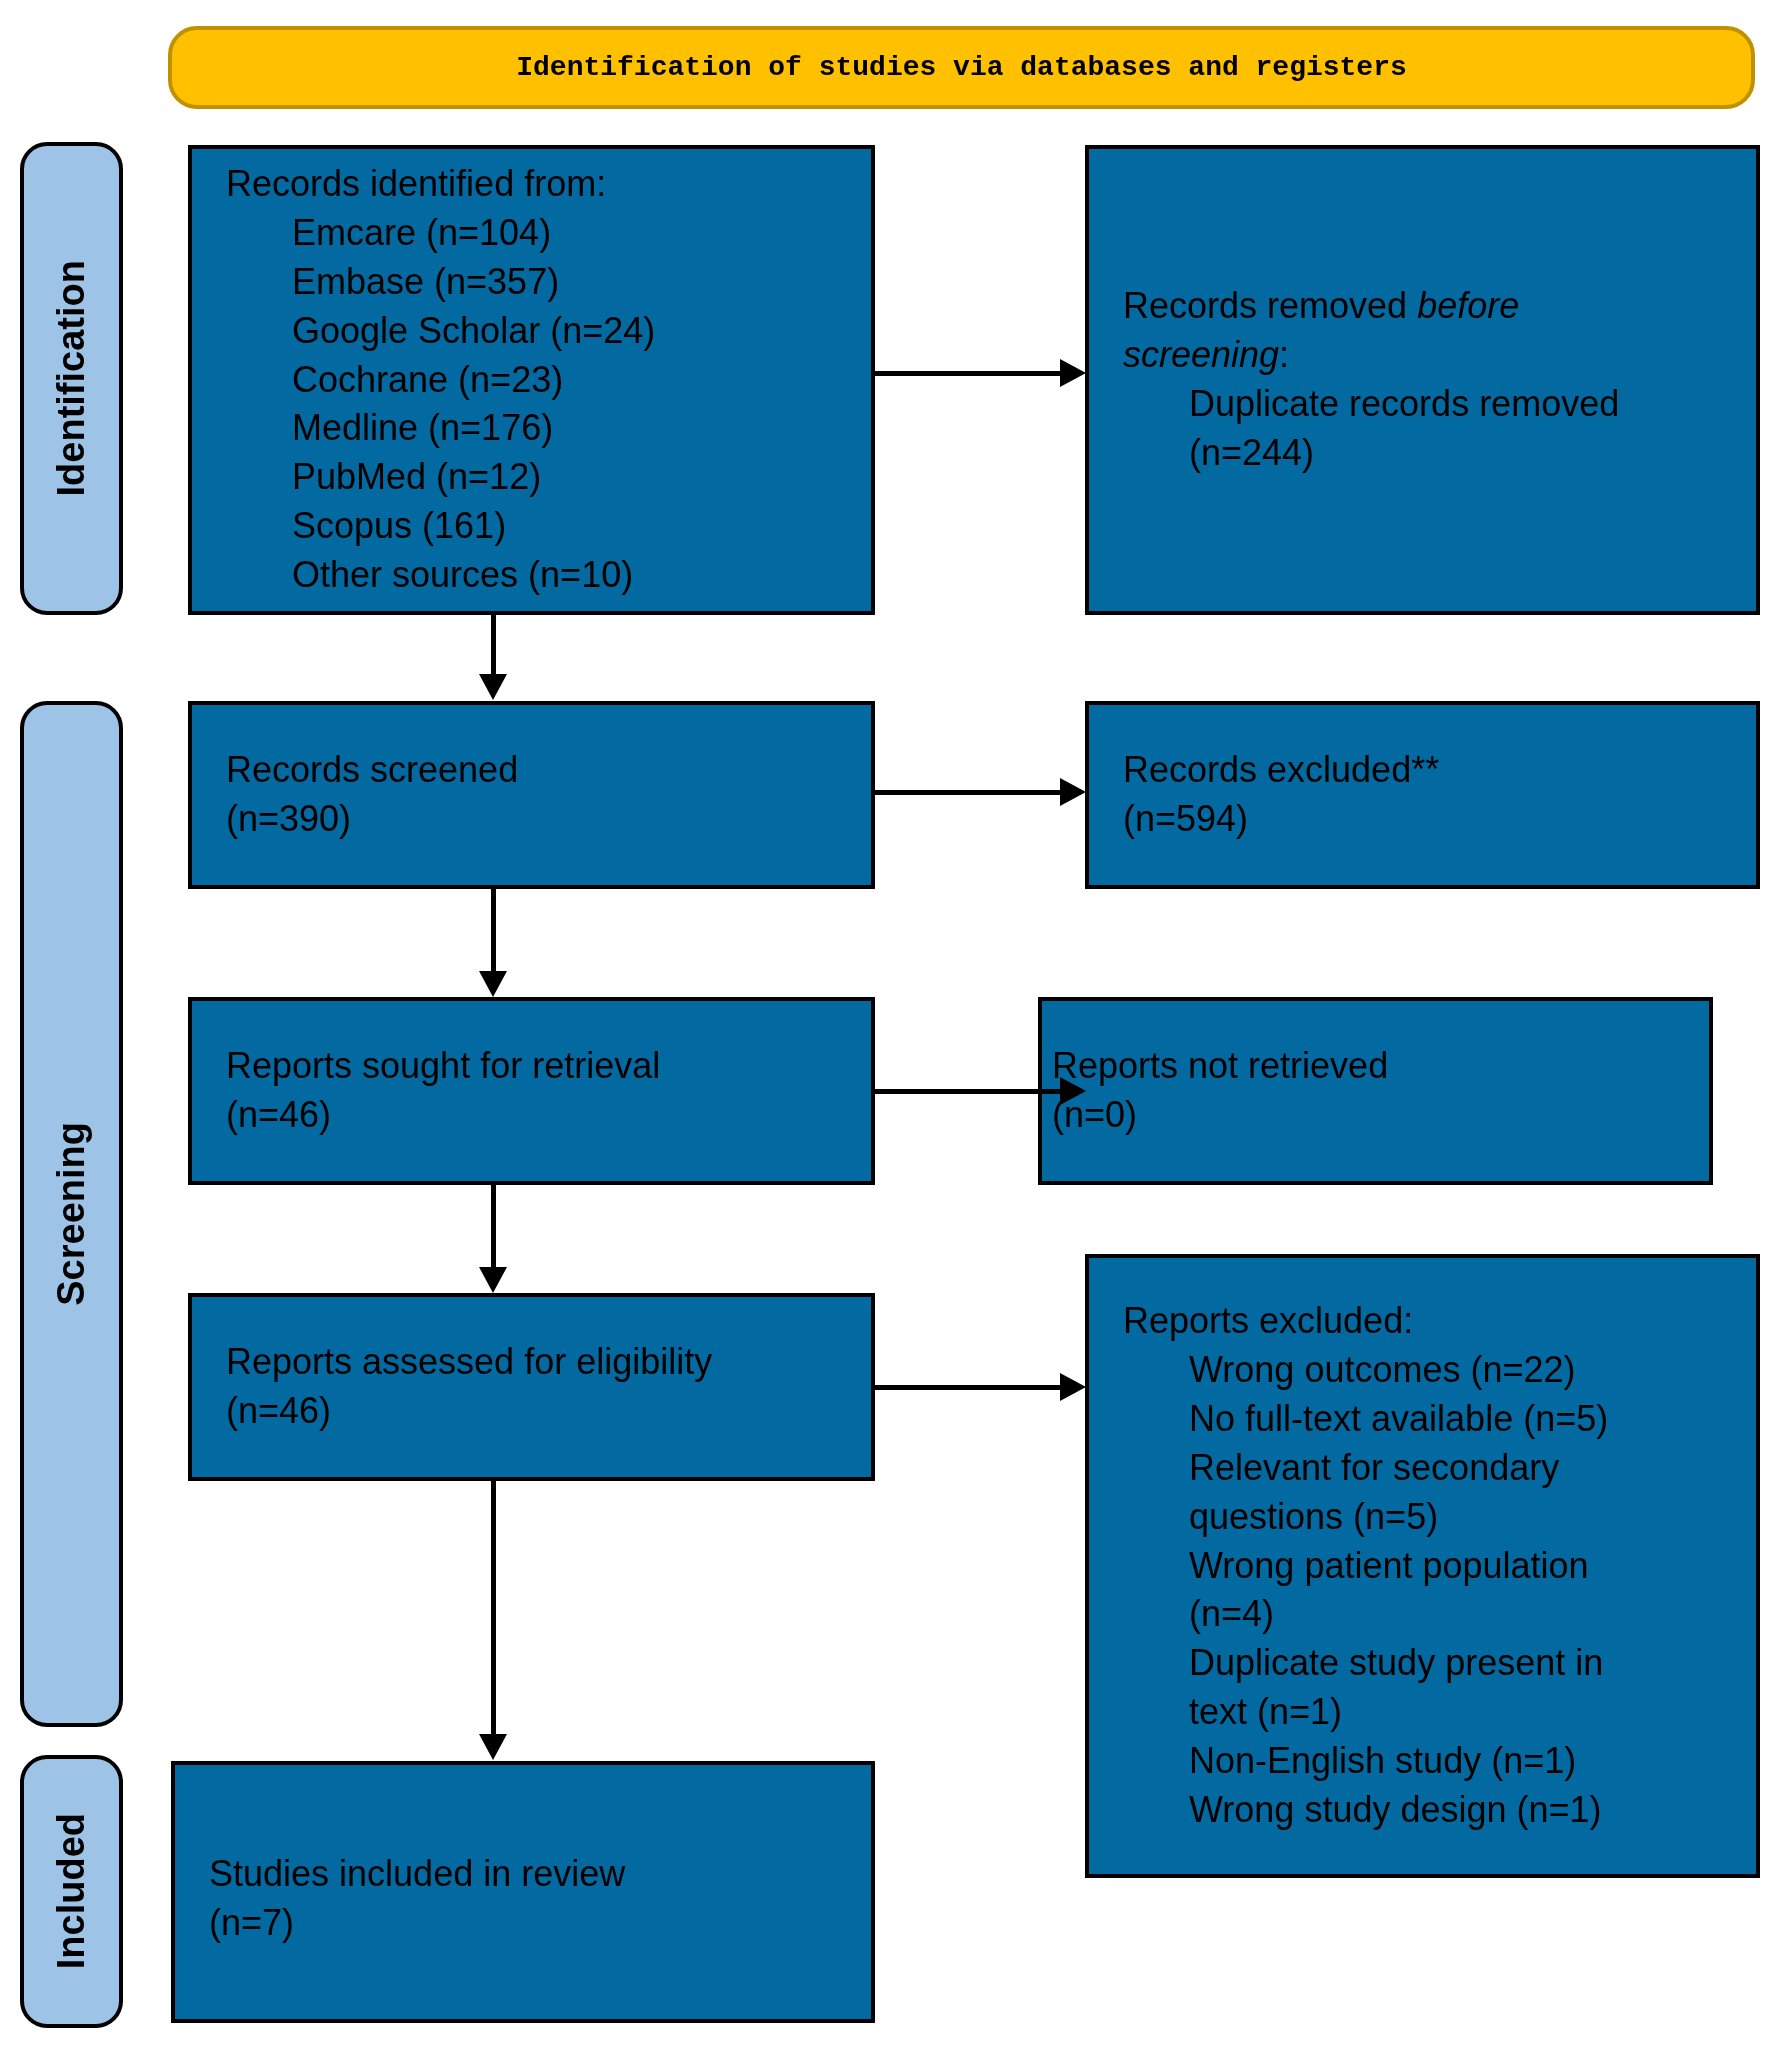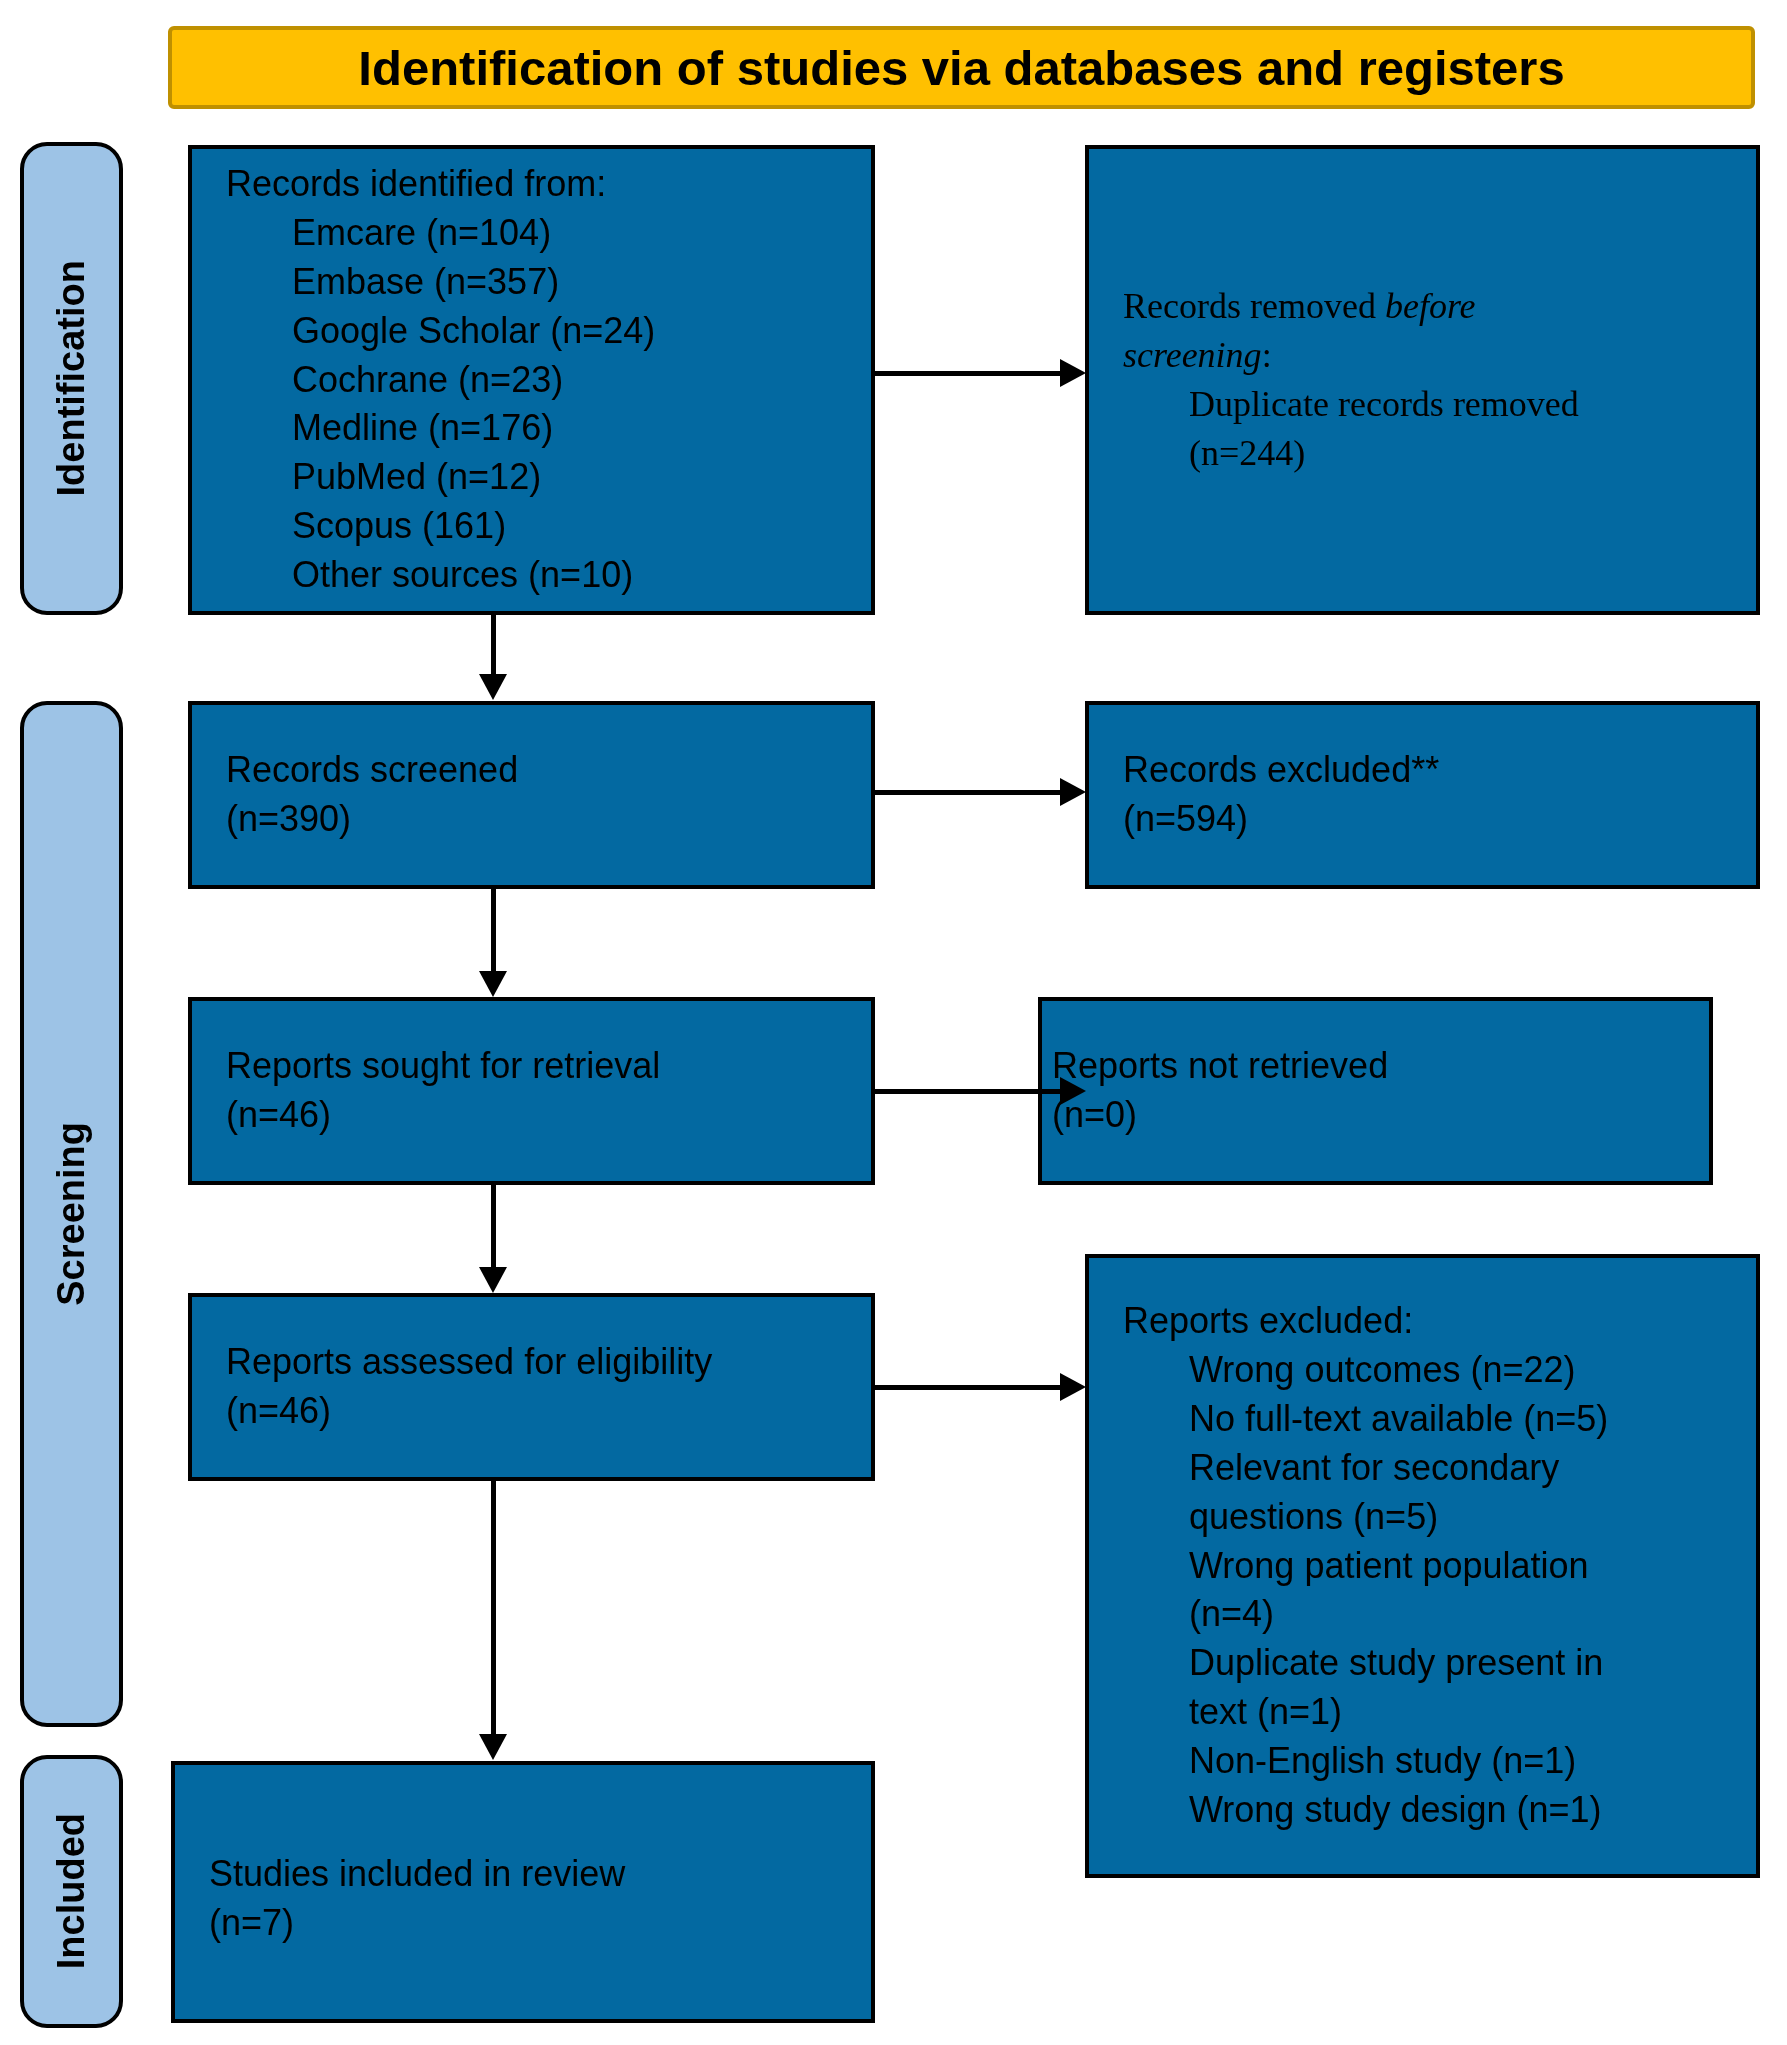--- a/index.html
+++ b/index.html
@@ -10,24 +10,24 @@
     font-family: "Liberation Sans", sans-serif;
     color: #000;
   }
   .canvas { position: absolute; inset: 0; }
 
   
   .banner {
     position: absolute; left: 168px; top: 26px; width: 1587px; height: 83px;
     background: var(--banner-fill, #FFC000);
     border: 4.6px solid var(--banner-border, #BF9000);
-    border-radius: 6px;
+    border-radius: 29px;
     box-sizing: border-box;
     display: flex; align-items: center; justify-content: center;
-    font-weight: bold; font-size: 49px;
+    font-weight: bold; font-size: 28px; font-family: Liberation Mono, monospace;
   }
 
   
   .side {
     position: absolute; left: 20px; width: 103px;
     background: var(--sidebar-fill, #9DC3E6);
     border: 4.6px solid #000; border-radius: 27px;
     box-sizing: border-box;
     display: flex; align-items: center; justify-content: center;
   }
@@ -47,21 +47,21 @@
     display: flex; flex-direction: column; justify-content: center;
     font-size: 36px; line-height: 1.36;
     padding: 11.4px 23px 11.4px 34px;
   }
   .pre { white-space: pre-line; }
   .indent { padding-left: 66px; }
   .rr-title { max-width: 444px; }
   .italic { font-style: italic; }
 
   .box-records-identified { left: 188px;  top: 145px;  width: 687px; height: 470px; }
-  .box-records-removed    { left: 1085px; top: 145px;  width: 675px; height: 470px; font-family: Liberation Serif, serif; }
+  .box-records-removed    { left: 1085px; top: 145px;  width: 675px; height: 470px; }
   .box-records-screened   { left: 188px;  top: 701px; width: 687px; height: 188px; }
   .box-records-excluded   { left: 1085px; top: 701px; width: 675px; height: 188px; }
   .box-reports-sought     { left: 188px;  top: 997px; width: 687px; height: 188px; }
   .box-reports-notret     { left: 1038px; top: 997px; width: 675px; height: 188px; padding-left: 10px; }
   .box-reports-assessed   { left: 188px;  top: 1293px; width: 687px; height: 188px; }
   .box-reports-excluded   { left: 1085px; top: 1254px; width: 675px; height: 624px; }
   .box-studies-included   { left: 171px;  top: 1761px; width: 704px; height: 262px; justify-content: flex-start; padding-top: 85px; }
 
   
   .arrow-v { position: absolute; width: 28.5px; left: 479px; }

